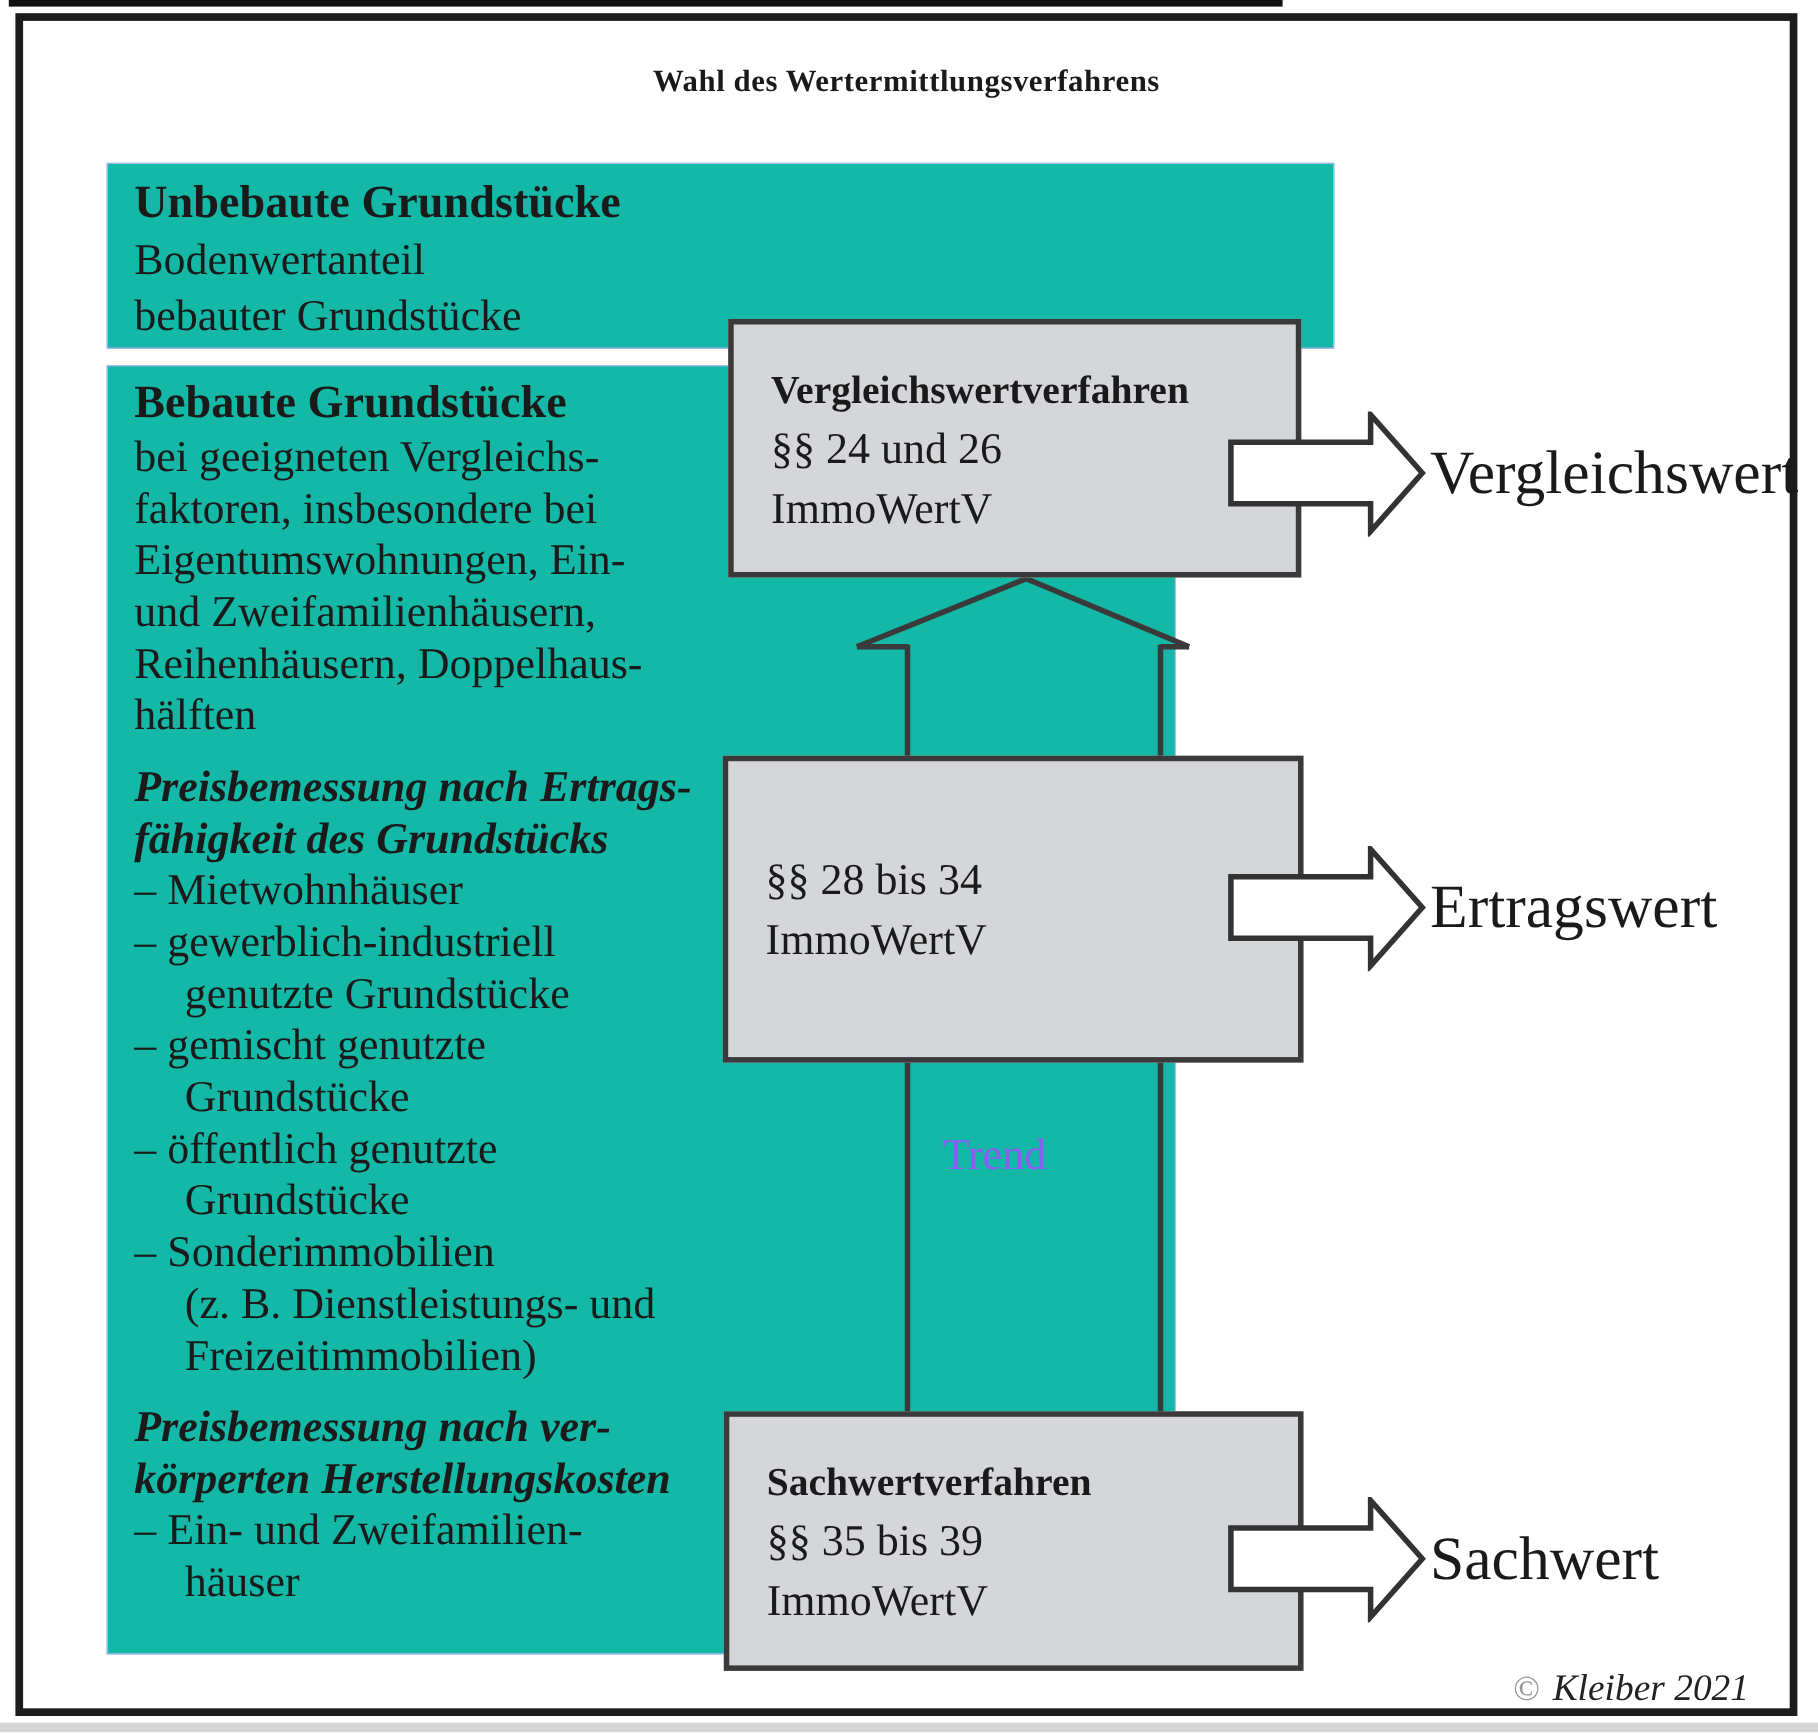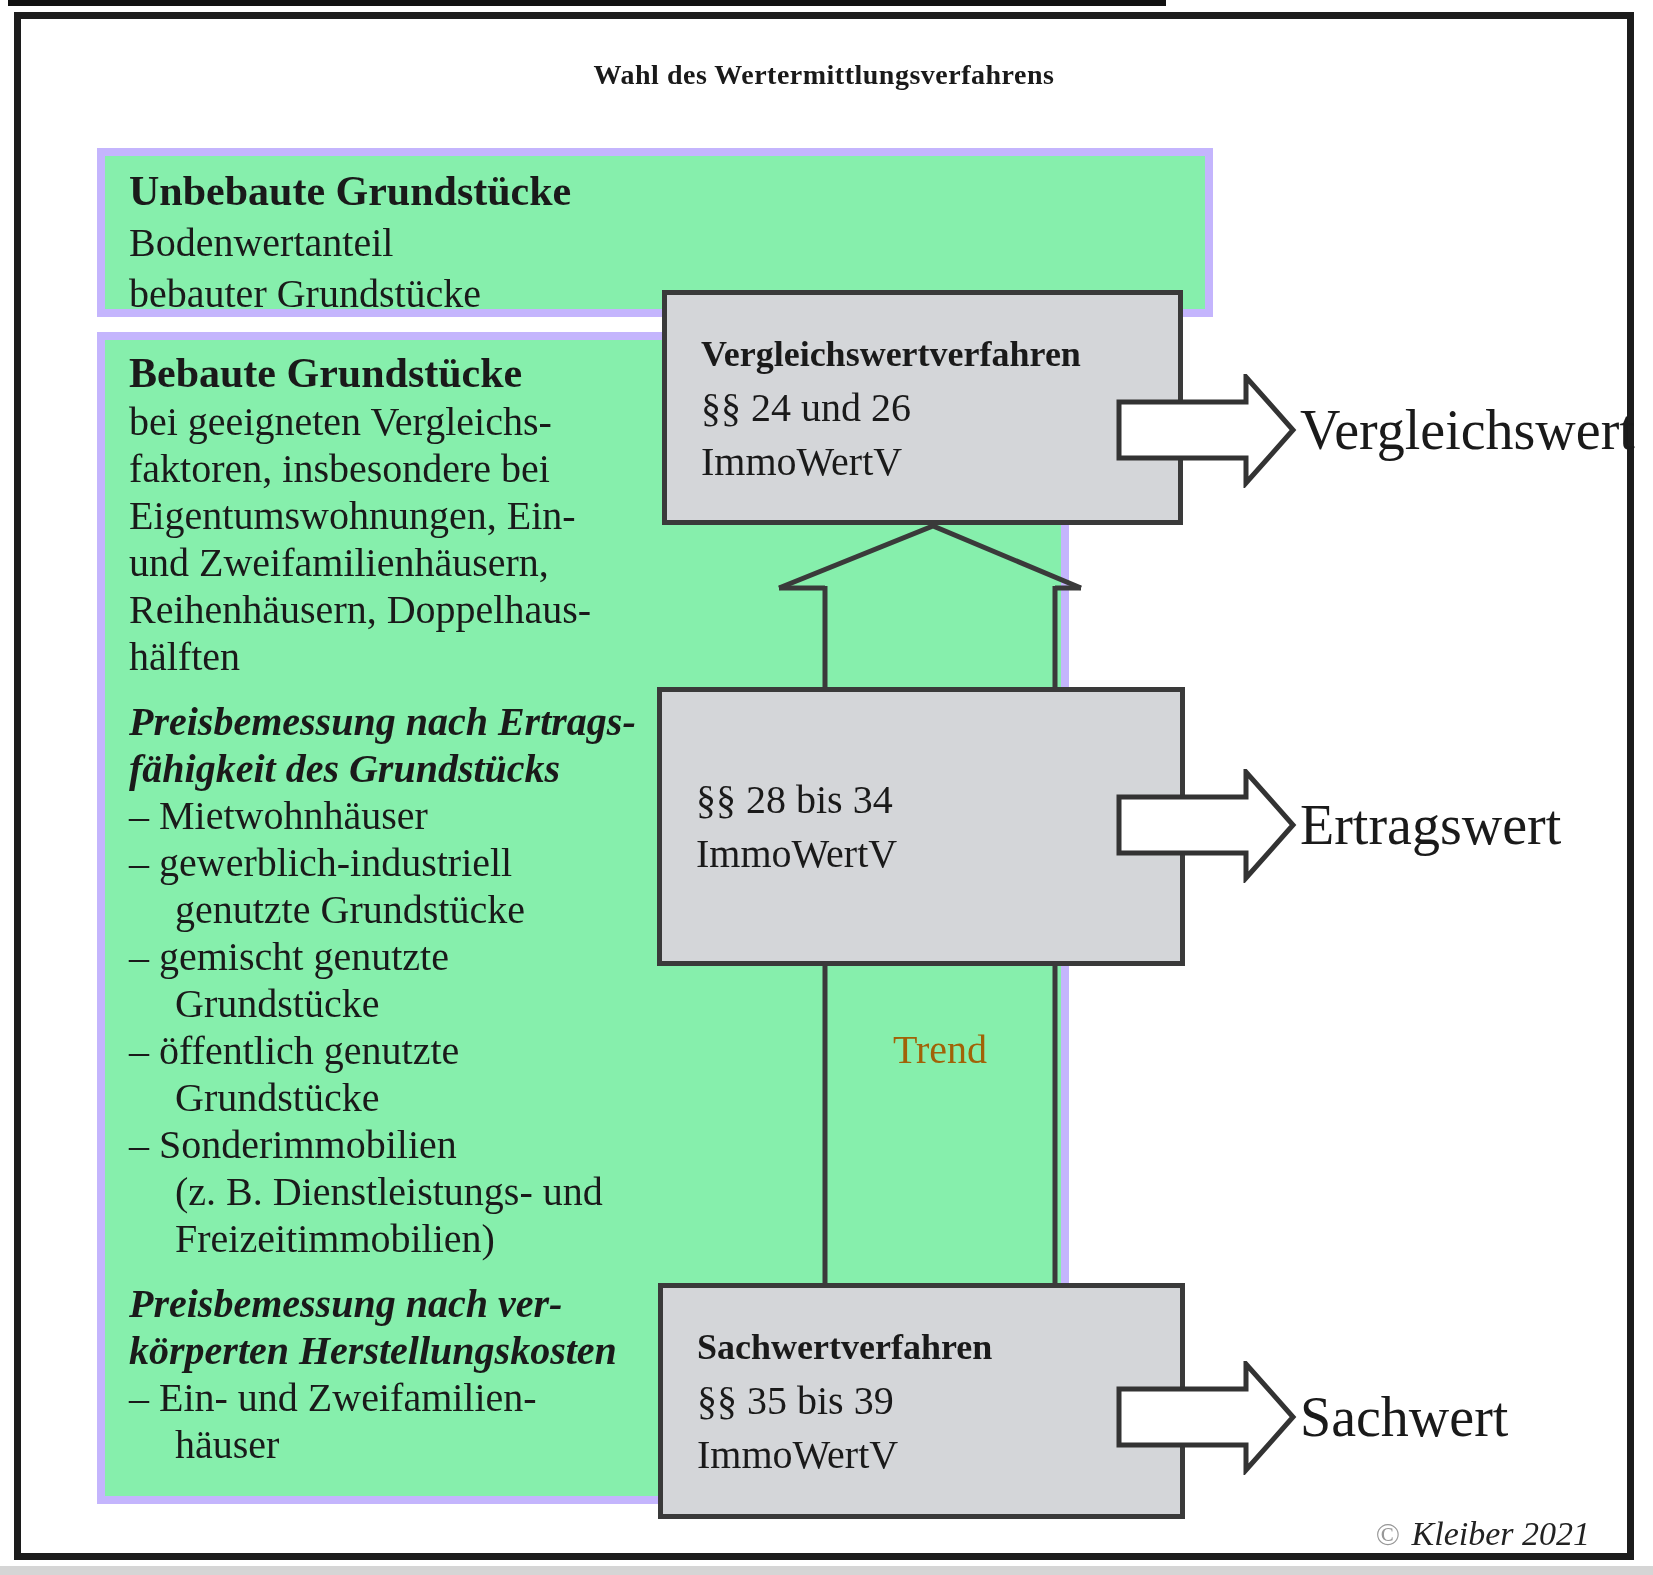--- a/index.html
+++ b/index.html
@@ -25,39 +25,39 @@
     border:7px solid var(--frame);background:transparent;
   }
 
   .title{
     position:absolute;left:14px;top:45px;width:1620px;
     text-align:center;font-weight:bold;font-size:28px;line-height:60px;
     letter-spacing:0.5px;
   }
 
   .panel{
-    position:absolute;background:#86efac;border:8px solid #c4b5fd;z-index:1;
+    position:absolute;background:#14b8a6;border:1px solid #c4b5fd;z-index:1;
     box-sizing:border-box;
   }
   #panel-unbebaute{left:97px;top:148px;width:1116px;height:169px;padding:10px 0 0 24px;}
   #panel-bebaute{left:97px;top:332px;width:972px;height:1172px;padding:8px 0 0 24px;}
 
   .ln1{font-size:40px;line-height:51px;white-space:nowrap;}
   .ln1.b{font-weight:bold;font-size:42px;}
 
   .ln{font-size:40px;line-height:47px;white-space:nowrap;}
   .ln.b{font-weight:bold;font-size:42px;line-height:50px;}
   .ln.i{font-style:italic;font-weight:bold;}
   .ln.c{padding-left:46px;}
   .ln.gap{margin-top:18px;}
 
   .trend-svg{position:absolute;left:0;top:0;width:1653px;height:1575px;z-index:2;pointer-events:none;}
   .trend-label{
-    position:absolute;left:825px;top:1026px;width:230px;text-align:center;
-    font-size:40px;line-height:48px;color:#a16207;z-index:2;
+    position:absolute;left:789px;top:1026px;width:230px;text-align:center;
+    font-size:40px;line-height:48px;color:#8b5cf6;z-index:2;
   }
 
   .mbox{
     position:absolute;background:var(--method-box-fill);
     border:5px solid var(--border-dark);box-sizing:border-box;z-index:3;
     display:flex;flex-direction:column;justify-content:center;
     padding-left:34px;
   }
   #mbox-0{left:662px;top:290px;width:521px;height:235px;}
   #mbox-1{left:657px;top:687px;width:528px;height:279px;}

